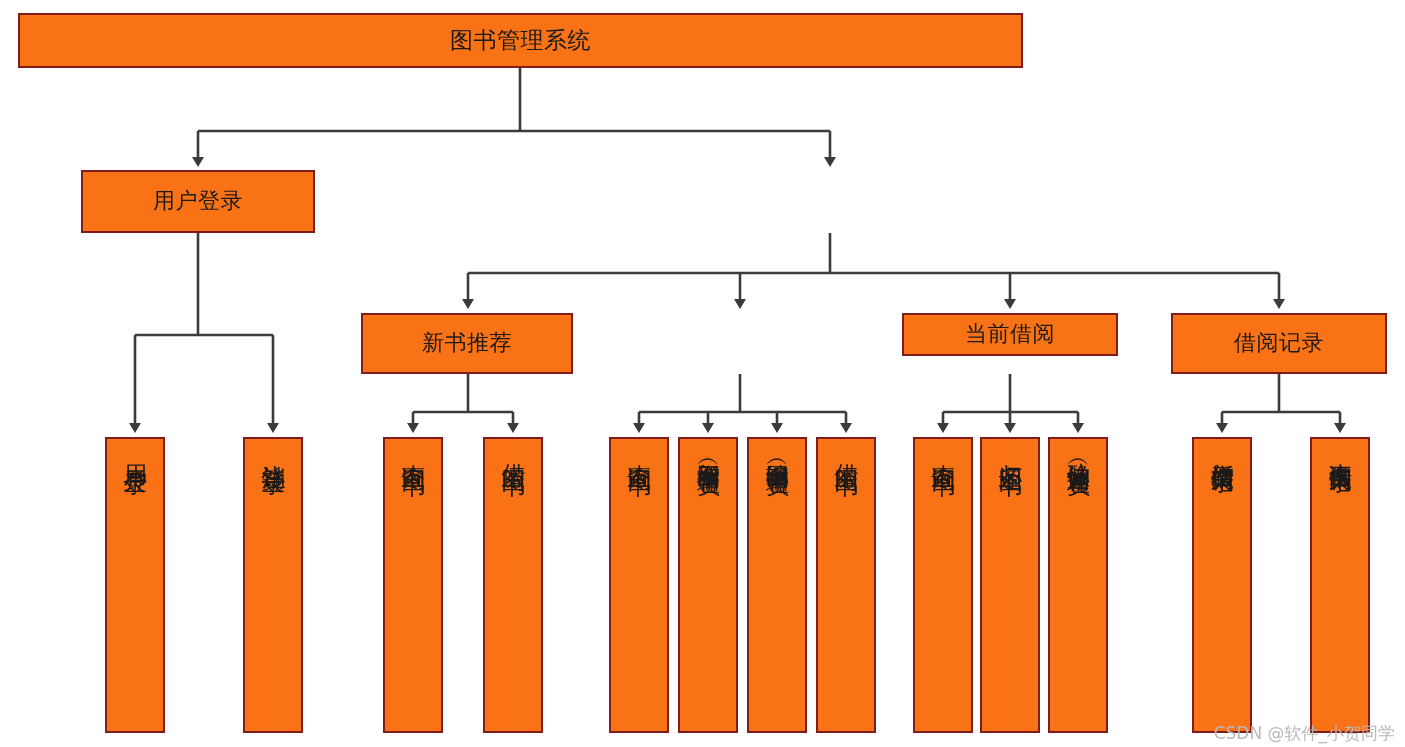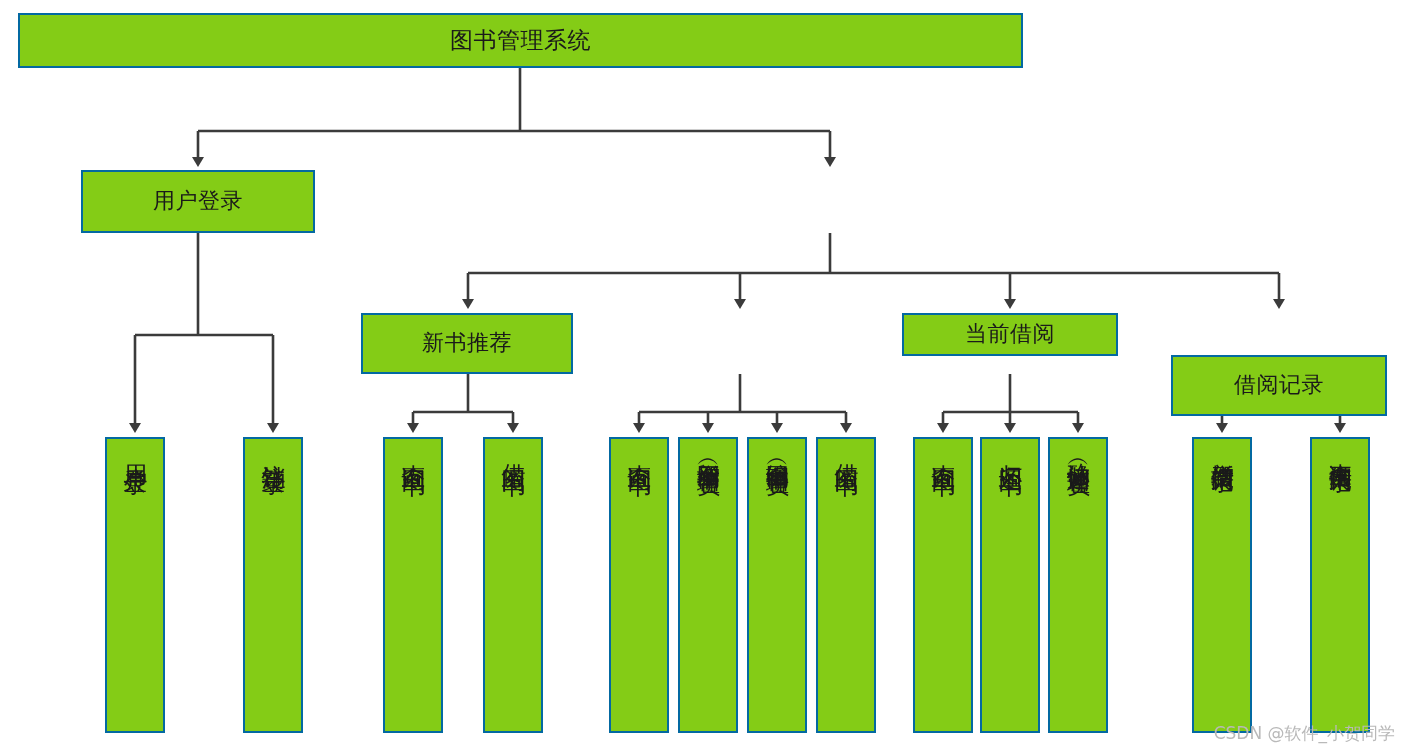--- a/index.html
+++ b/index.html
@@ -10,22 +10,22 @@
     font-family:"DejaVu Sans","Liberation Sans",sans-serif;
     overflow:hidden;
     position:relative;
   }
   #diagram-root{position:absolute;left:0;top:0;width:1405px;height:747px;}
   svg#edges{position:absolute;left:0;top:0;width:1405px;height:747px;}
 
   .node{
     position:absolute;
     box-sizing:border-box;
-    background:#84cc16;
-    border:2px solid #0369a1;
+    background:#f97316;
+    border:2px solid #7f1d1d;
     display:flex;
     align-items:center;
     justify-content:center;
     color:#1a1a1a;
   }
   .node .label{
     display:block;
     text-align:center;
     letter-spacing:0.5px;
   }
@@ -130,21 +130,21 @@
 
   <div class="node horizontal" style="left:361px;top:313px;width:212px;height:61px;">
     <span class="label">新书推荐</span>
   </div>
 
 
   <div class="node horizontal" style="left:902px;top:313px;width:216px;height:43px;">
     <span class="label">当前借阅</span>
   </div>
 
-  <div class="node horizontal" style="left:1171px;top:313px;width:216px;height:61px;margin-top:42px;">
+  <div class="node horizontal" style="left:1171px;top:313px;width:216px;height:61px;">
     <span class="label">借阅记录</span>
   </div>
 
   <div class="node vertical" style="left:105px;top:437px;width:60px;height:296px;">
     <span class="label">用户登录</span>
   </div>
 
   <div class="node vertical" style="left:243px;top:437px;width:60px;height:296px;">
     <span class="label">注销登录</span>
   </div>

